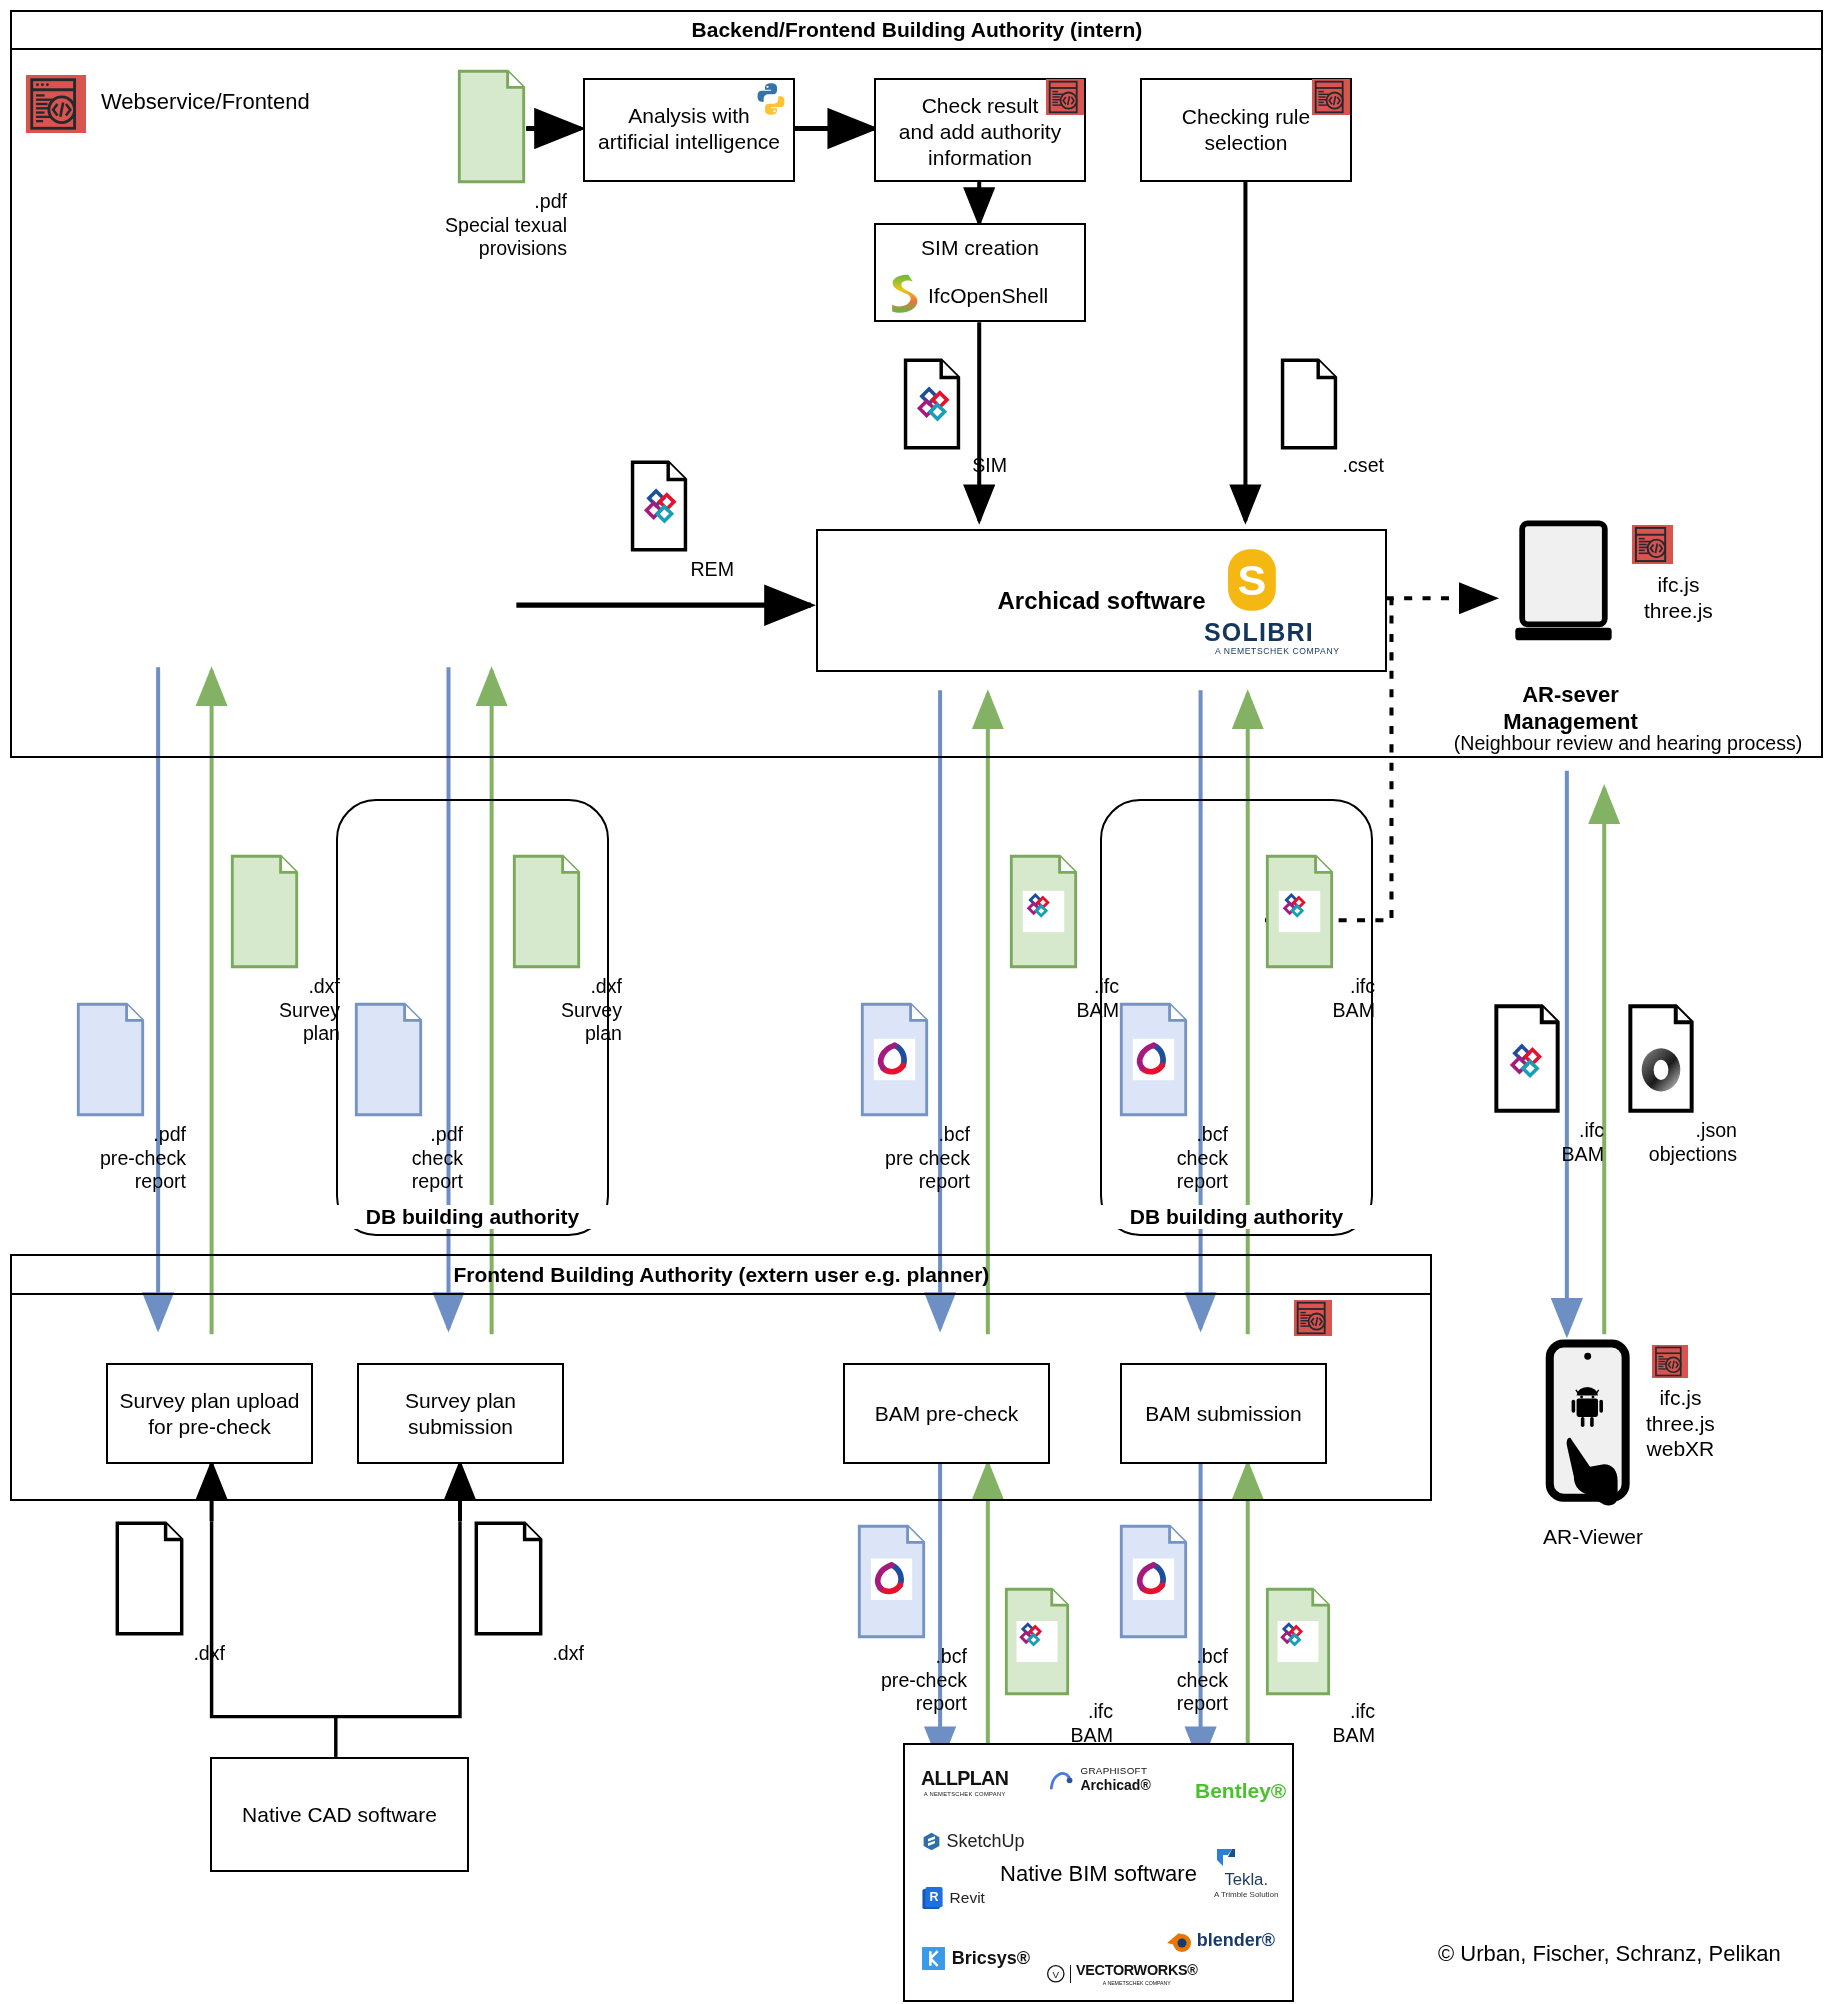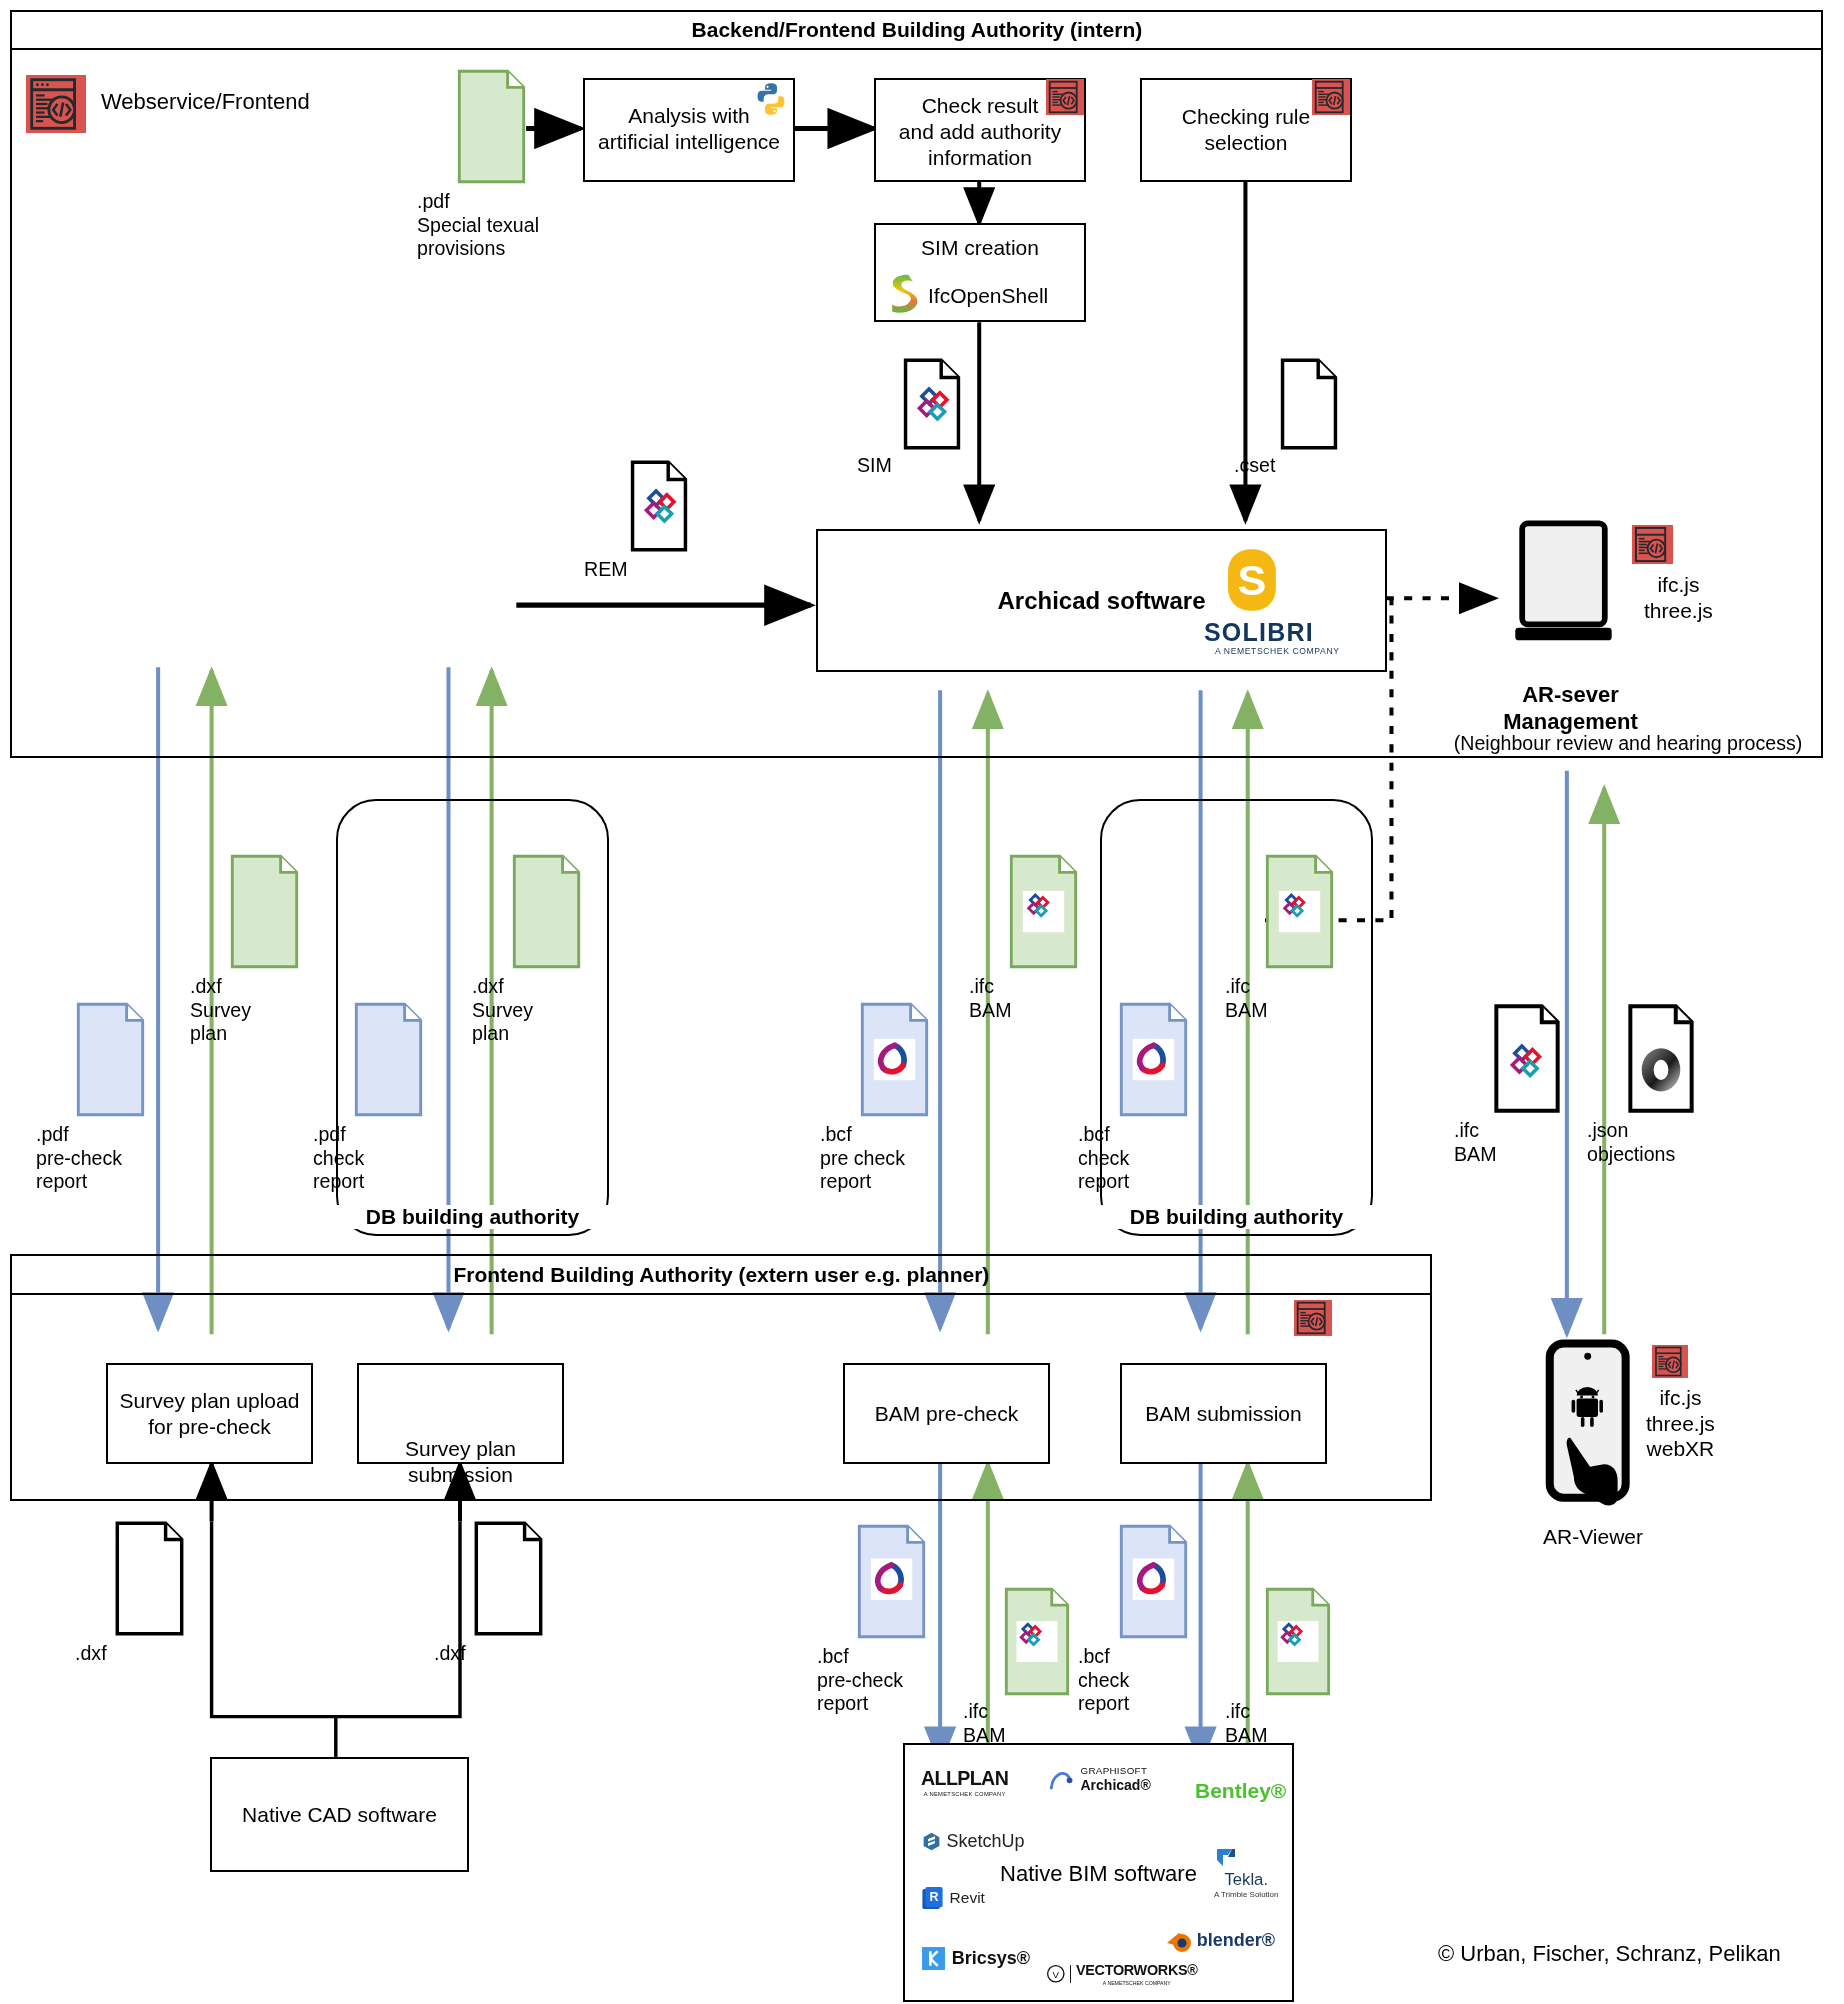--- a/index.html
+++ b/index.html
@@ -7,21 +7,21 @@
   #canvas{position:relative;width:1844px;height:2005px;background:#fff;overflow:hidden;}
   .abs{position:absolute;}
   .box{position:absolute;border:2.9px solid #000;background:#fff;box-sizing:border-box;}
   .boxtxt{position:absolute;width:100%;text-align:center;font-size:21px;color:#000;line-height:1.25;}
   .lane{position:absolute;border:2.9px solid #000;background:transparent;box-sizing:border-box;}
   .lanehdr{position:absolute;left:0;right:0;top:0;border-bottom:2.9px solid #000;
            display:flex;align-items:center;justify-content:center;font-weight:bold;font-size:21px;box-sizing:border-box;}
   .db{position:absolute;border:2.9px solid #000;border-radius:40px;background:transparent;box-sizing:border-box;}
   .dblabel{position:absolute;width:100%;text-align:center;font-weight:bold;font-size:21px;background:#fff;}
   .doc{position:absolute;box-sizing:border-box;}
-  .doclabel{position:absolute;text-align:left;font-size:19.6px;line-height:1.2;color:#000;white-space:pre-line;width:150px;}
+  .doclabel{position:absolute;text-align:right;font-size:19.6px;line-height:1.2;color:#000;white-space:pre-line;width:150px;}
   .txt{position:absolute;font-size:19.6px;color:#000;line-height:1.22;white-space:pre-line;}
   .bold{font-weight:bold;}
   .wsicon{position:absolute;background:#d9534f;box-sizing:border-box;}
   svg{display:block;overflow:visible;}
 </style>
 </head>
 <body>
 
 <div id="canvas">
 
@@ -430,21 +430,21 @@
       <circle cx="25" cy="24" r="9" fill="#d9534f" stroke="#24292e" stroke-width="2"></circle>
       <path d="M22,20 L19,24 L22,28 M28,20 L31,24 L28,28 M26,19 L24,29" stroke="#24292e" stroke-width="1.8" fill="none"></path>
     </svg>
   </div>
 
   <div class="box" style="left:106px;top:1363px;width:207px;height:101px;">
     <div class="boxtxt" style="top:23px;"><span>Survey plan upload</span><br><span>for pre-check</span></div>
   </div>
 
   <div class="box" style="left:357px;top:1363px;width:207px;height:101px;">
-    <div class="boxtxt" style="top:23px;margin-top:48px;"><span>Survey plan</span><br><span>submission</span></div>
+    <div class="boxtxt" style="top:23px;"><span>Survey plan</span><br><span>submission</span></div>
   </div>
 
   <div class="box" style="left:843px;top:1363px;width:207px;height:101px;">
     <div class="boxtxt" style="top:36px;">BAM pre-check</div>
   </div>
 
   <div class="box" style="left:1120px;top:1363px;width:207px;height:101px;">
     <div class="boxtxt" style="top:36px;">BAM submission</div>
   </div>
 

